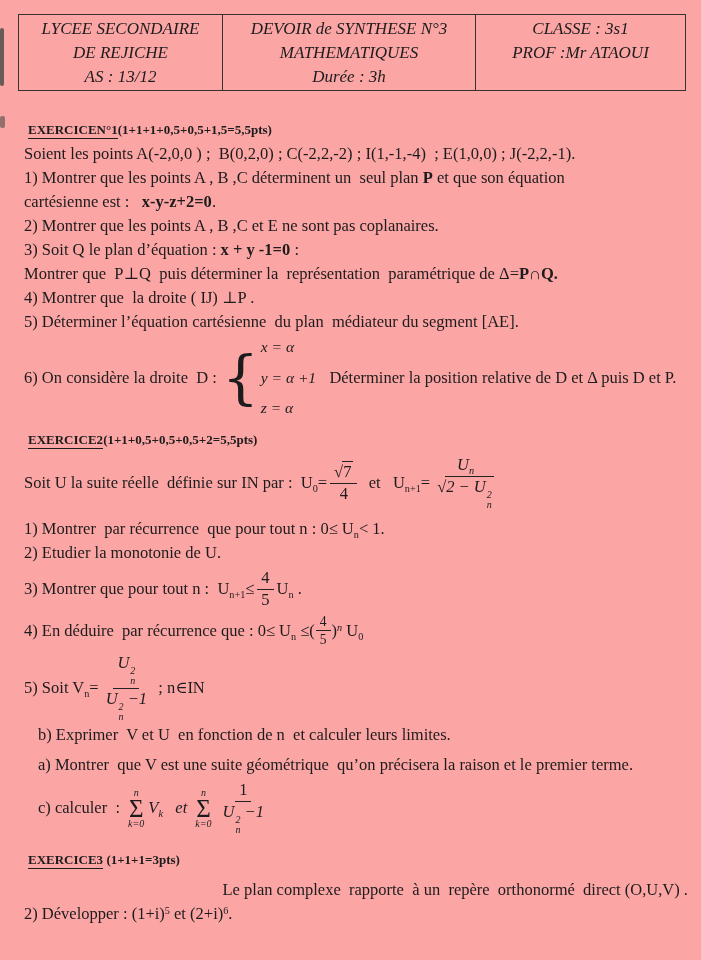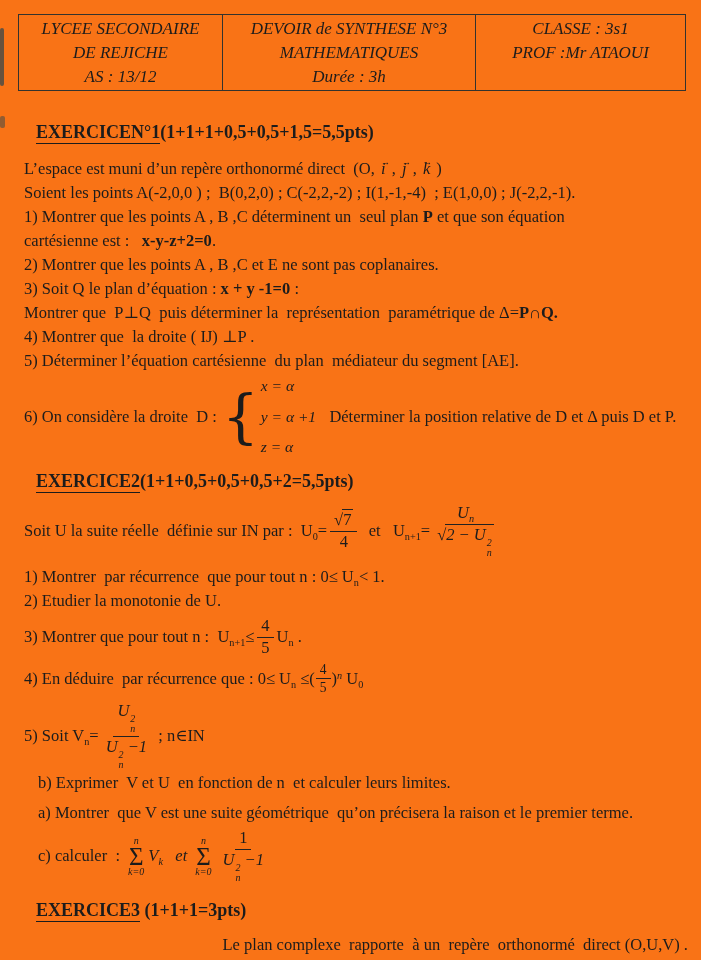--- a/index.html
+++ b/index.html
@@ -1,33 +1,33 @@
 <!DOCTYPE html>
 <html><head>
 <meta charset="utf-8">
 <style>
   html,body{margin:0;padding:0;background:#e9e8e3;}
-  .page{position:relative;width:701px;height:960px;margin:0 auto;background:#f97316;
+  .page{position:relative;width:701px;height:960px;margin:0 auto;background:#fca5a5;
         color:#1c1c1c;font-family:"Liberation Serif","DejaVu Serif",serif;font-size:16.5px;overflow:hidden;}
   .scan-mark{position:absolute;background:#4d4c45;border-radius:2px;opacity:.85;}
   .sm1{left:0;top:28px;width:4px;height:58px;}
   .sm2{left:0;top:116px;width:5px;height:12px;opacity:.6;}
 
   
   .hdr{position:absolute;left:18px;top:14px;width:668px;height:77px;display:flex;
        border:1.6px solid #34332e;box-sizing:border-box;background:transparent;}
   .cell{box-sizing:border-box;display:flex;flex-direction:column;align-items:center;
         font-style:italic;font-size:17px;line-height:1.42;padding-top:2px;}
   .c1{width:204px;border-right:1.4px solid #34332e;}
   .c2{width:253px;border-right:1.4px solid #34332e;}
   .c3{flex:1;}
 
   .content{position:absolute;left:24px;top:104px;width:664px;}
 
-  .extitle{font-weight:bold;font-size:18px;margin:12px;}
+  .extitle{font-weight:bold;font-size:13px;margin:4px;}
   .u{border-bottom:1.7px solid #1c1c1c;padding-bottom:1px;}
   .b{font-weight:bold;}
   .mi{font-style:italic;}
   .ln{margin:0;line-height:24px;white-space:pre-wrap;}
   .flexline{display:flex;align-items:center;margin:0;}
   .flexline .seg{white-space:pre-wrap;}
   sub,sup{font-size:0.62em;line-height:0;}
   sub{vertical-align:-0.35em;}
   sup{vertical-align:0.5em;}
 
@@ -81,21 +81,20 @@
     <div class="cell c3">
         <div>CLASSE : 3s1</div>
         <div>PROF  :Mr ATAOUI</div>
       </div>
   </div>
 
   <div class="content">
 
     <p class="extitle mt18"><span class="u">EXERCICEN°1</span><span>(1+1+1+0,5+0,5+1,5=5,5pts)</span></p>
 
-    <p class="ln mt14"><span>L’espace est muni d’un repère orthonormé direct  (O, </span><span class="vec">i</span><span> , </span><span class="vec">j</span><span> , </span><span class="vec">k</span><span> )</span></p>
     <p class="ln">Soient les points A(-2,0,0 ) ;  B(0,2,0) ; C(-2,2,-2) ; I(1,-1,-4)  ; E(1,0,0) ; J(-2,2,-1).</p>
     <p class="ln"><span>1) Montrer que les points A , B ,C déterminent un  seul plan </span><span class="b">P</span><span> et que son équation</span></p>
     <p class="ln"><span>cartésienne est :   </span><span class="b">x-y-z+2=0</span><span>.</span></p>
     <p class="ln">2) Montrer que les points A , B ,C et E ne sont pas coplanaires.</p>
     <p class="ln"><span>3) Soit Q le plan d’équation : </span><span class="b">x + y -1=0</span><span> :</span></p>
     <p class="ln"><span>Montrer que  P⊥Q  puis déterminer la  représentation  paramétrique de Δ=</span><span class="b">P∩Q.</span></p>
     <p class="ln">4) Montrer que  la droite ( IJ) ⊥P .</p>
     <p class="ln">5) Déterminer l’équation cartésienne  du plan  médiateur du segment [AE].</p>
 
     <p class="flexline mt4">

